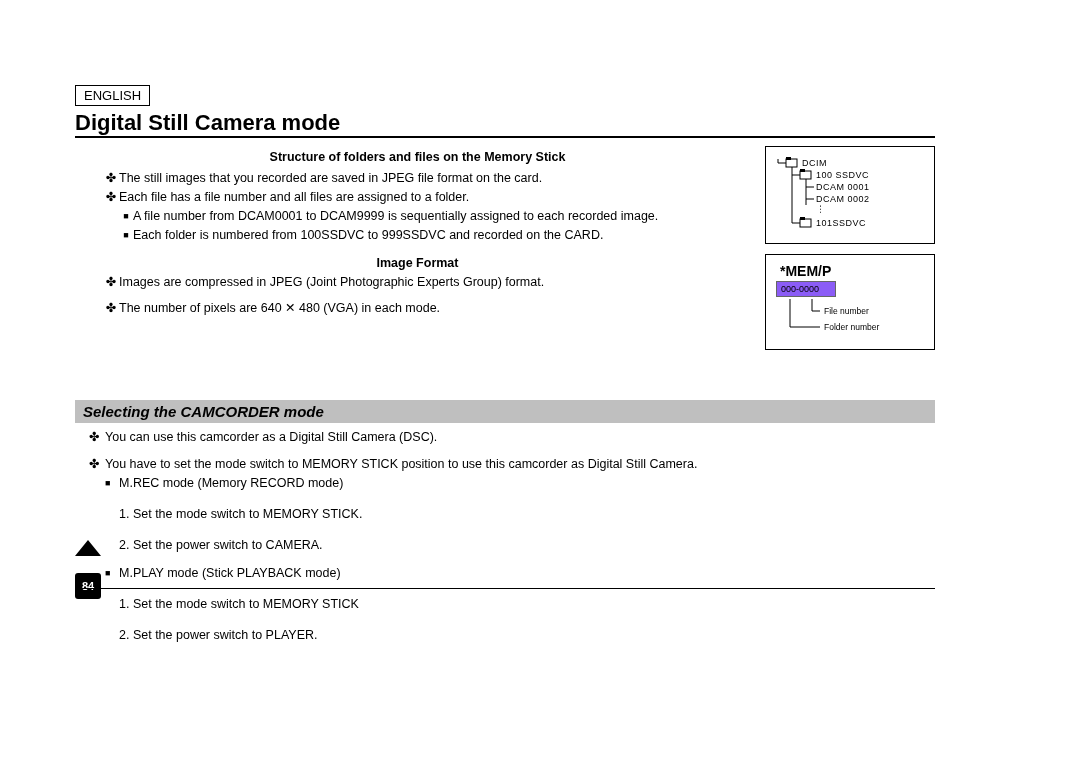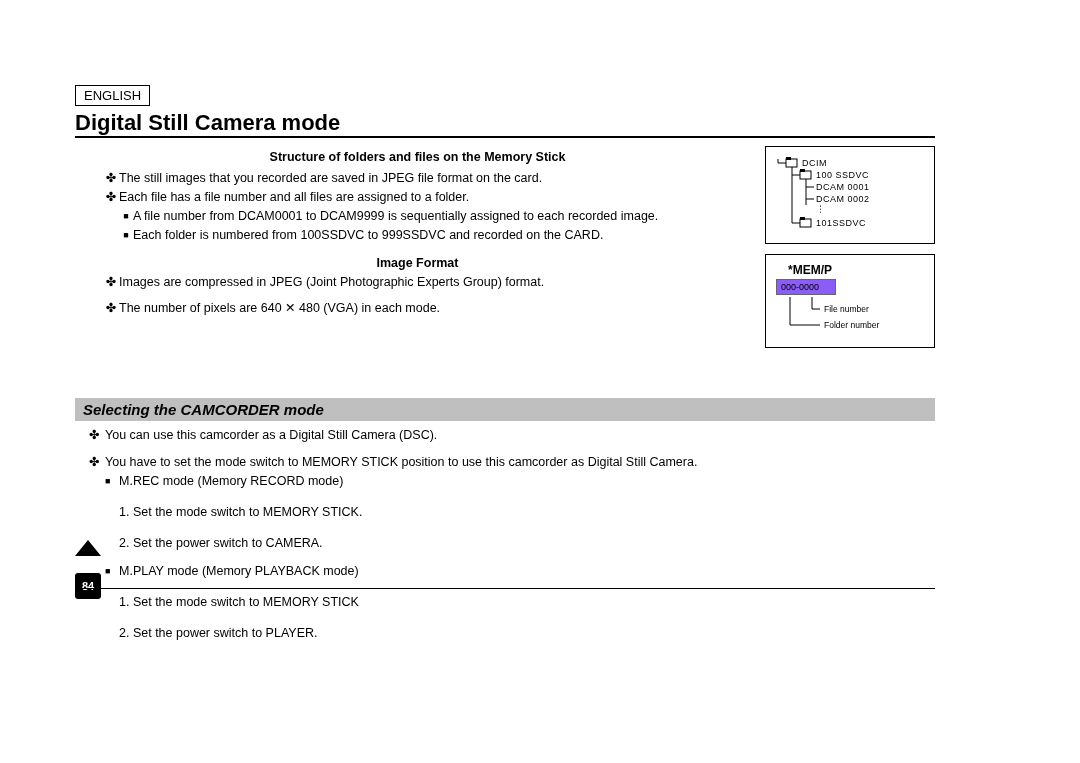--- a/index.html
+++ b/index.html
@@ -90,21 +90,21 @@
     letter-spacing: 0.5px;
     margin-bottom: 10px;
   }
   .diag-box2 {
     border: 1px solid #000;
     padding: 6px 6px 8px 6px;
     font-size: 9px;
     font-family: Arial, sans-serif;
   }
   svg.tree { display:block; }
-  .memp { font-weight:bold; font-size:12px; margin:2px 0 2px 16px;}
+  .memp { font-weight:bold; font-size:14px; margin:2px 0 2px 8px;}
   .greybox {
     background:#8b5cf6; border:1px solid #666; font-size:9px;
     padding:2px 4px; margin:2px 0 2px 4px; width:50px;
   }
   .page-num-badge {
     position: absolute;
     left: 75px;
     top: 573px;
     width: 26px;
     height: 26px;
@@ -236,21 +236,21 @@
 
     <div class="bullet-sq">
       <span class="sym">■</span>
       <span>M.REC mode (Memory RECORD mode)</span>
     </div>
     <div class="plain-line">1. Set the mode switch to MEMORY STICK.</div>
     <div class="plain-line">2. Set the power switch to CAMERA.</div>
 
     <div class="bullet-sq" style="margin-top:12px;">
       <span class="sym">■</span>
-      <span>M.PLAY mode (Memory PLAYBACK mode)</span>
+      <span>M.PLAY mode (Stick PLAYBACK mode)</span>
     </div>
     <div class="plain-line">1. Set the mode switch to MEMORY STICK</div>
     <div class="plain-line">2. Set the power switch to PLAYER.</div>
   </div>
 </div>
 
 <div class="tri-deco"></div>
 <div class="page-num-badge">84</div>
 <div class="bottom-rule"></div>
 

